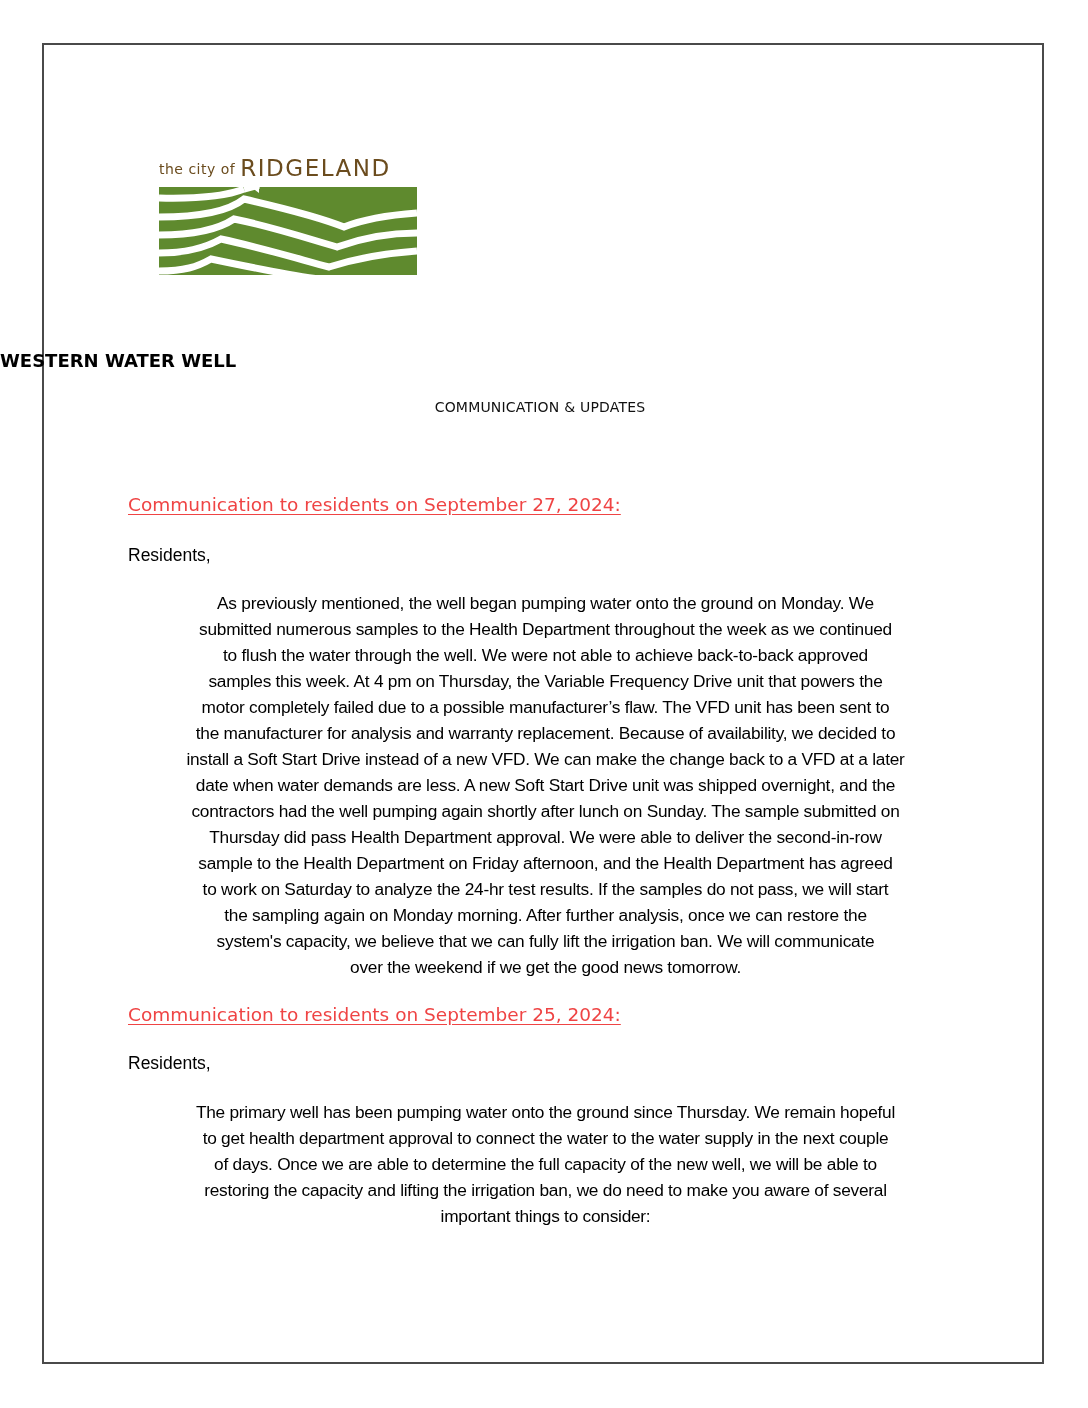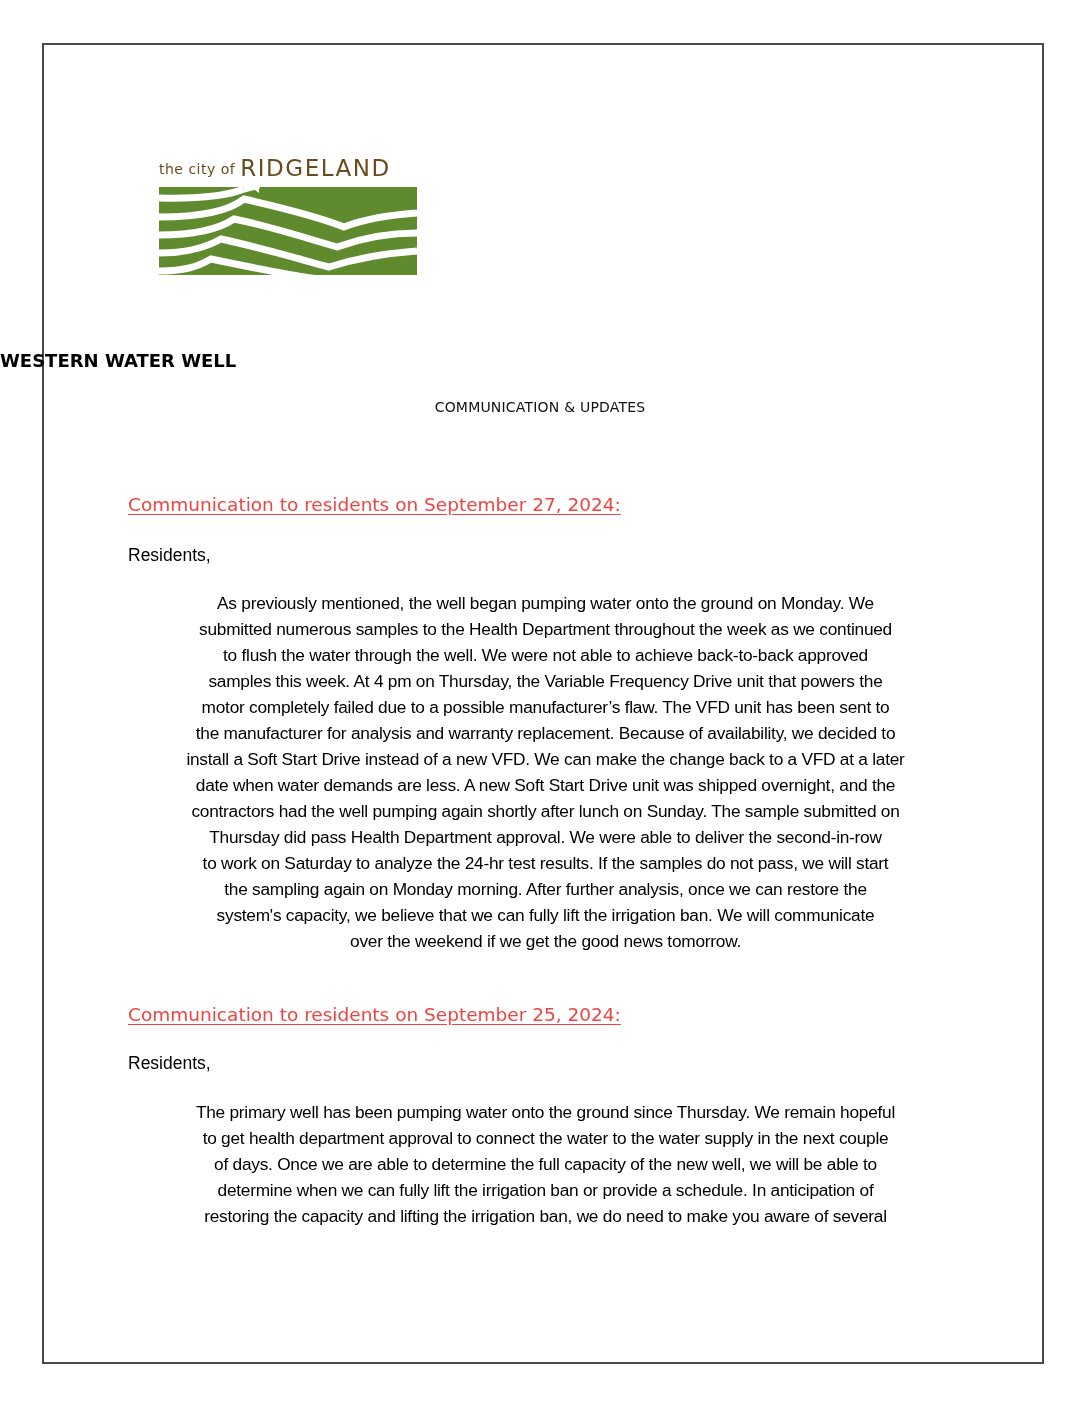--- a/index.html
+++ b/index.html
@@ -73,27 +73,28 @@
   <span class="line">As previously mentioned, the well began pumping water onto the ground on Monday.  We</span>
   <span class="line">submitted numerous samples to the Health Department throughout the week as we continued</span>
   <span class="line">to flush the water through the well.  We were not able to achieve back-to-back approved</span>
   <span class="line">samples this week.  At 4 pm on Thursday, the Variable Frequency Drive unit that powers the</span>
   <span class="line">motor completely failed due to a possible manufacturer’s flaw.  The VFD unit has been sent to</span>
   <span class="line">the manufacturer for analysis and warranty replacement.  Because of availability, we decided to</span>
   <span class="line">install a Soft Start Drive instead of a new VFD.  We can make the change back to a VFD at a later</span>
   <span class="line">date when water demands are less.  A new Soft Start Drive unit was shipped overnight, and the</span>
   <span class="line">contractors had the well pumping again shortly after lunch on Sunday. The sample submitted on</span>
   <span class="line">Thursday did pass Health Department approval.  We were able to deliver the second-in-row</span>
+  <span class="line">sample to the Health Department on Friday afternoon, and the Health Department has agreed</span>
   <span class="line">to work on Saturday to analyze the 24-hr test results.  If the samples do not pass, we will start</span>
   <span class="line">the sampling again on Monday morning.  After further analysis, once we can restore the</span>
   <span class="line">system's capacity, we believe that we can fully lift the irrigation ban.  We will communicate</span>
   <span class="line">over the weekend if we get the good news tomorrow.</span>
 </div>
 
 <div class="section-heading" style="top:1004px;text-decoration:underline;">Communication to residents on September 25, 2024:</div>
 <div class="salutation" style="top:1053px;">Residents,</div>
 <div class="body-text" style="top:1099px;">
   <span class="line">The primary well has been pumping water onto the ground since Thursday.  We remain hopeful</span>
   <span class="line">to get health department approval to connect the water to the water supply in the next couple</span>
   <span class="line">of days.  Once we are able to determine the full capacity of the new well, we will be able to</span>
-  <span class="line">determine when we can fully lift the irrigation ban or provide a schedule.  In anticipation of</span>
   <span class="line">restoring the capacity and lifting the irrigation ban, we do need to make you aware of several</span>
+  <span class="line">important things to consider:</span>
 </div>
 
 </body></html>

